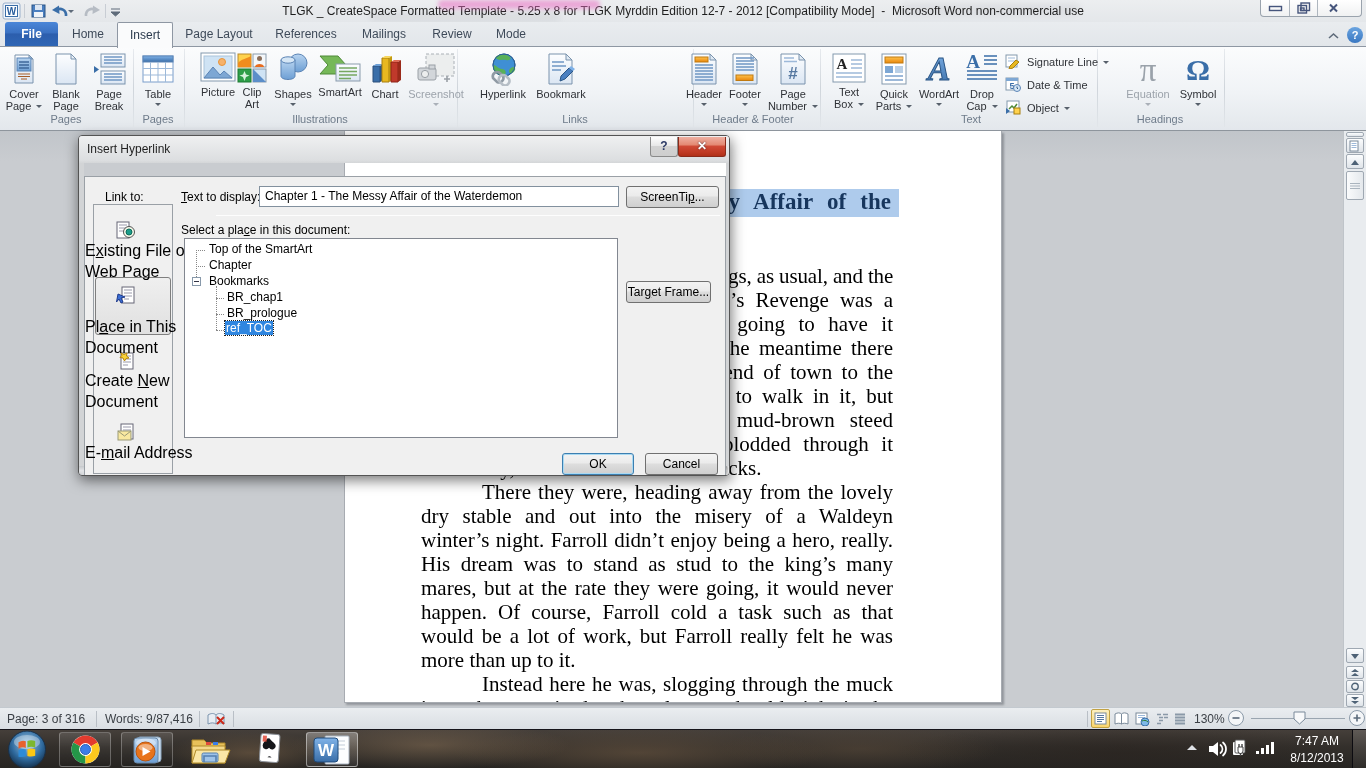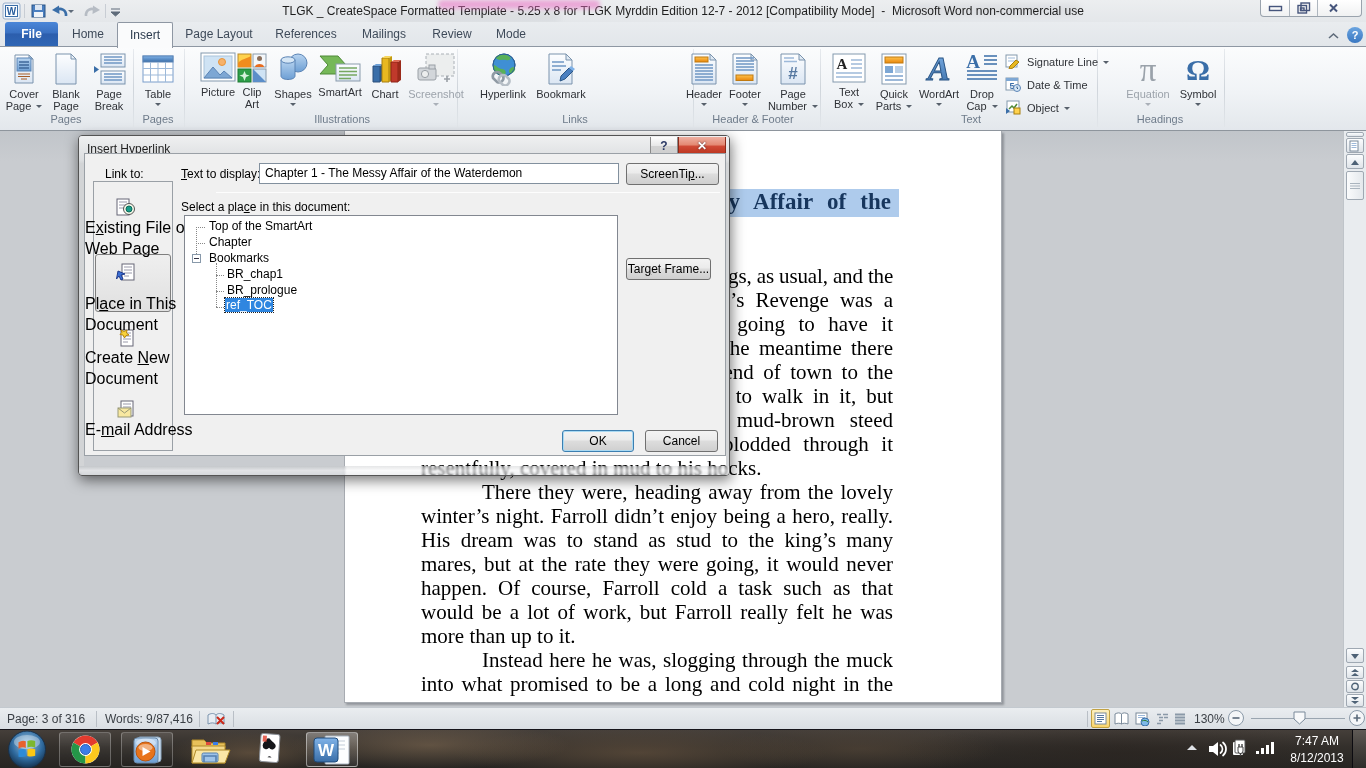--- a/index.html
+++ b/index.html
@@ -58,21 +58,21 @@
 #dlgtop { position:absolute; left:0; top:0; width:652px; height:27px;
   background:linear-gradient(#eff0f1,#dcdee0 90%,#d4d6d8); }
 #dlgsideL { position:absolute; left:0; top:27px; width:5px; height:303px; background:#d2d4d6; }
 #dlgsideR { position:absolute; left:647px; top:27px; width:5px; height:303px; background:#d2d4d6; }
 #dlgglass { position:absolute; left:0; top:330px; width:652px; height:11px;
   background:linear-gradient(rgba(190,192,195,.40),rgba(245,246,247,.55) 40%,rgba(215,217,220,.50));
   backdrop-filter:blur(1.3px); }
 #dlgtitle { position:absolute; left:8px; top:6px; font-size:12px; color:#1f1f1f; }
 #dlghelp { position:absolute; left:571px; top:1px; width:28px; height:20px; background:linear-gradient(#fdfdfd,#e8e8e8 45%,#d2d2d2 50%,#cecece); border:1px solid #8a8a8a; border-top:none; border-radius:0 0 3px 3px; text-align:center; font-size:12px; font-weight:bold; color:#2c3a66; line-height:19px;}
 #dlgclose { position:absolute; left:599px; top:1px; width:48px; height:20px; background:linear-gradient(#efb0a2 0%,#e48a74 40%,#cf4935 50%,#c03a24 80%,#b03018 100%); border:1px solid #8a2a1a; border-top:none; border-radius:0 0 3px 3px; text-align:center; font-size:12px; font-weight:bold; color:#fff; line-height:19px; text-shadow:0 0 2px #40202a;}
-#dlgclient { position:absolute; left:5px; top:17px; width:642px; height:303px; background:#f0f0f0; border:1px solid #9aa0a6; font-size:12px; color:#000; }
+#dlgclient { position:absolute; left:5px; top:40px; width:642px; height:303px; background:#f0f0f0; border:1px solid #9aa0a6; font-size:12px; color:#000; }
 .dl { position:absolute; font-size:12px; color:#000; }
 #txtfield { position:absolute; left:174px; top:9px; width:360px; height:21px; background:#fff; border:1px solid #82909e; font-size:12px; line-height:19px; padding-left:5px; }
 .dbtn { position:absolute; height:22px; background:linear-gradient(#f3f3f3,#ebebeb 45%,#dddddd 50%,#cfcfcf); border:1px solid #707070; border-radius:3px; text-align:center; font-size:12px; line-height:20px; color:#000; }
 #okbtn { border:1px solid #3c7fb1; box-shadow:0 0 0 1px #a9d9f2 inset; }
 #leftpanel { position:absolute; left:8px; top:27px; width:80px; height:270px; border:1px solid #9aa0a6; background:#f0f0f0; }
 .lpbtn { position:absolute; left:-9px; width:96px; text-align:left; font-size:16px; line-height:21px; color:#000; white-space:nowrap; }
 #lpsel { position:absolute; left:1px; top:72px; width:76px; height:58px; background:linear-gradient(#efefef,#e0e0e0); border:1px solid #7f7f7f; border-radius:3px; }
 #treebox { position:absolute; left:99px; top:61px; width:434px; height:200px; background:#fff; border:1px solid #828790; overflow:hidden; }
 .trow { position:absolute; left:0; font-size:12px; white-space:nowrap; }
 #seline { position:absolute; left:131px; top:38px; width:504px; height:1px; background:#dcdcdc; border-bottom:1px solid #fdfdfd; }
@@ -177,21 +177,21 @@
   <div class="abs" id="ribbon" aria-hidden="true">
     <div class="gsep" style="left:133px"></div>
       <div class="gsep" style="left:184px"></div>
     <div class="gsep" style="left:457px"></div>
       <div class="gsep" style="left:693px"></div>
     <div class="gsep" style="left:820px"></div>
       <div class="gsep" style="left:1097px"></div>
     <div class="gsep" style="left:1224px"></div>
     <div class="glabel" style="left:36px;width:60px;">Pages</div>
     <div class="glabel" style="left:128px;width:60px;">Pages</div>
-    <div class="glabel" style="left:270px;width:100px;text-align:right;">Illustrations</div>
+    <div class="glabel" style="left:270px;width:100px;">Illustrations</div>
     <div class="glabel" style="left:545px;width:60px;">Links</div>
     <div class="glabel" style="left:703px;width:100px;">Header &amp; Footer</div>
     <div class="glabel" style="left:941px;width:60px;">Text</div>
     <div class="glabel" style="left:1120px;width:80px;">Headings</div>
 
     <div class="bigbtn" style="left:2px;width:44px;">
       <svg class="ic" width="34" height="34">
           <g>
         <path d="M8 3h14l4 4v24H8z" fill="url(#pgrad)" stroke="#7a93ad"></path>
         <path d="M22 3l4 4h-4z" fill="#c6d8ea" stroke="#7a93ad"></path>
@@ -423,20 +423,21 @@
         <div class="jl" style="letter-spacing:-0.14px;">mmmmmmm mmmmmmm hedgehogs, as usual, and the</div>
         <div class="jl">mmmmmi mmmmmii Waterdemon’s Revenge was a</div>
         <div class="jl">mmmmmmmmii mmmmmmmmm going to have it</div>
         <div class="jl">mmm mmm mmm mmmi mmmi the meantime there</div>
         <div class="jl">mmmmmi mmmmmii mmmmmii end of town to the</div>
         <div class="jl">mmmmmii mmmmmii mmmmmm to walk in it, but</div>
         <div class="jl">mm mmi mmi mmi mmi mmi mud-brown steed</div>
         <div class="jl">mi mi mi mi mii mii mii mii plodded through it</div>
         <div class="ll">resentfully, covered in mud to his hocks.</div>
         <div class="jl" style="text-indent:61px;">There they were, heading away from the lovely</div>
+        <div class="jl">dry stable and out into the misery of a Waldeyn</div>
         <div class="jl">winter’s night. Farroll didn’t enjoy being a hero, really.</div>
         <div class="jl">His dream was to stand as stud to the king’s many</div>
         <div class="jl">mares, but at the rate they were going, it would never</div>
         <div class="jl">happen. Of course, Farroll cold a task such as that</div>
         <div class="jl">would be a lot of work, but Farroll really felt he was</div>
         <div class="ll">more than up to it.</div>
         <div class="jl" style="text-indent:61px;">Instead here he was, slogging through the muck</div>
         <div class="jl">into what promised to be a long and cold night in the</div>
       </div>
     </div>

